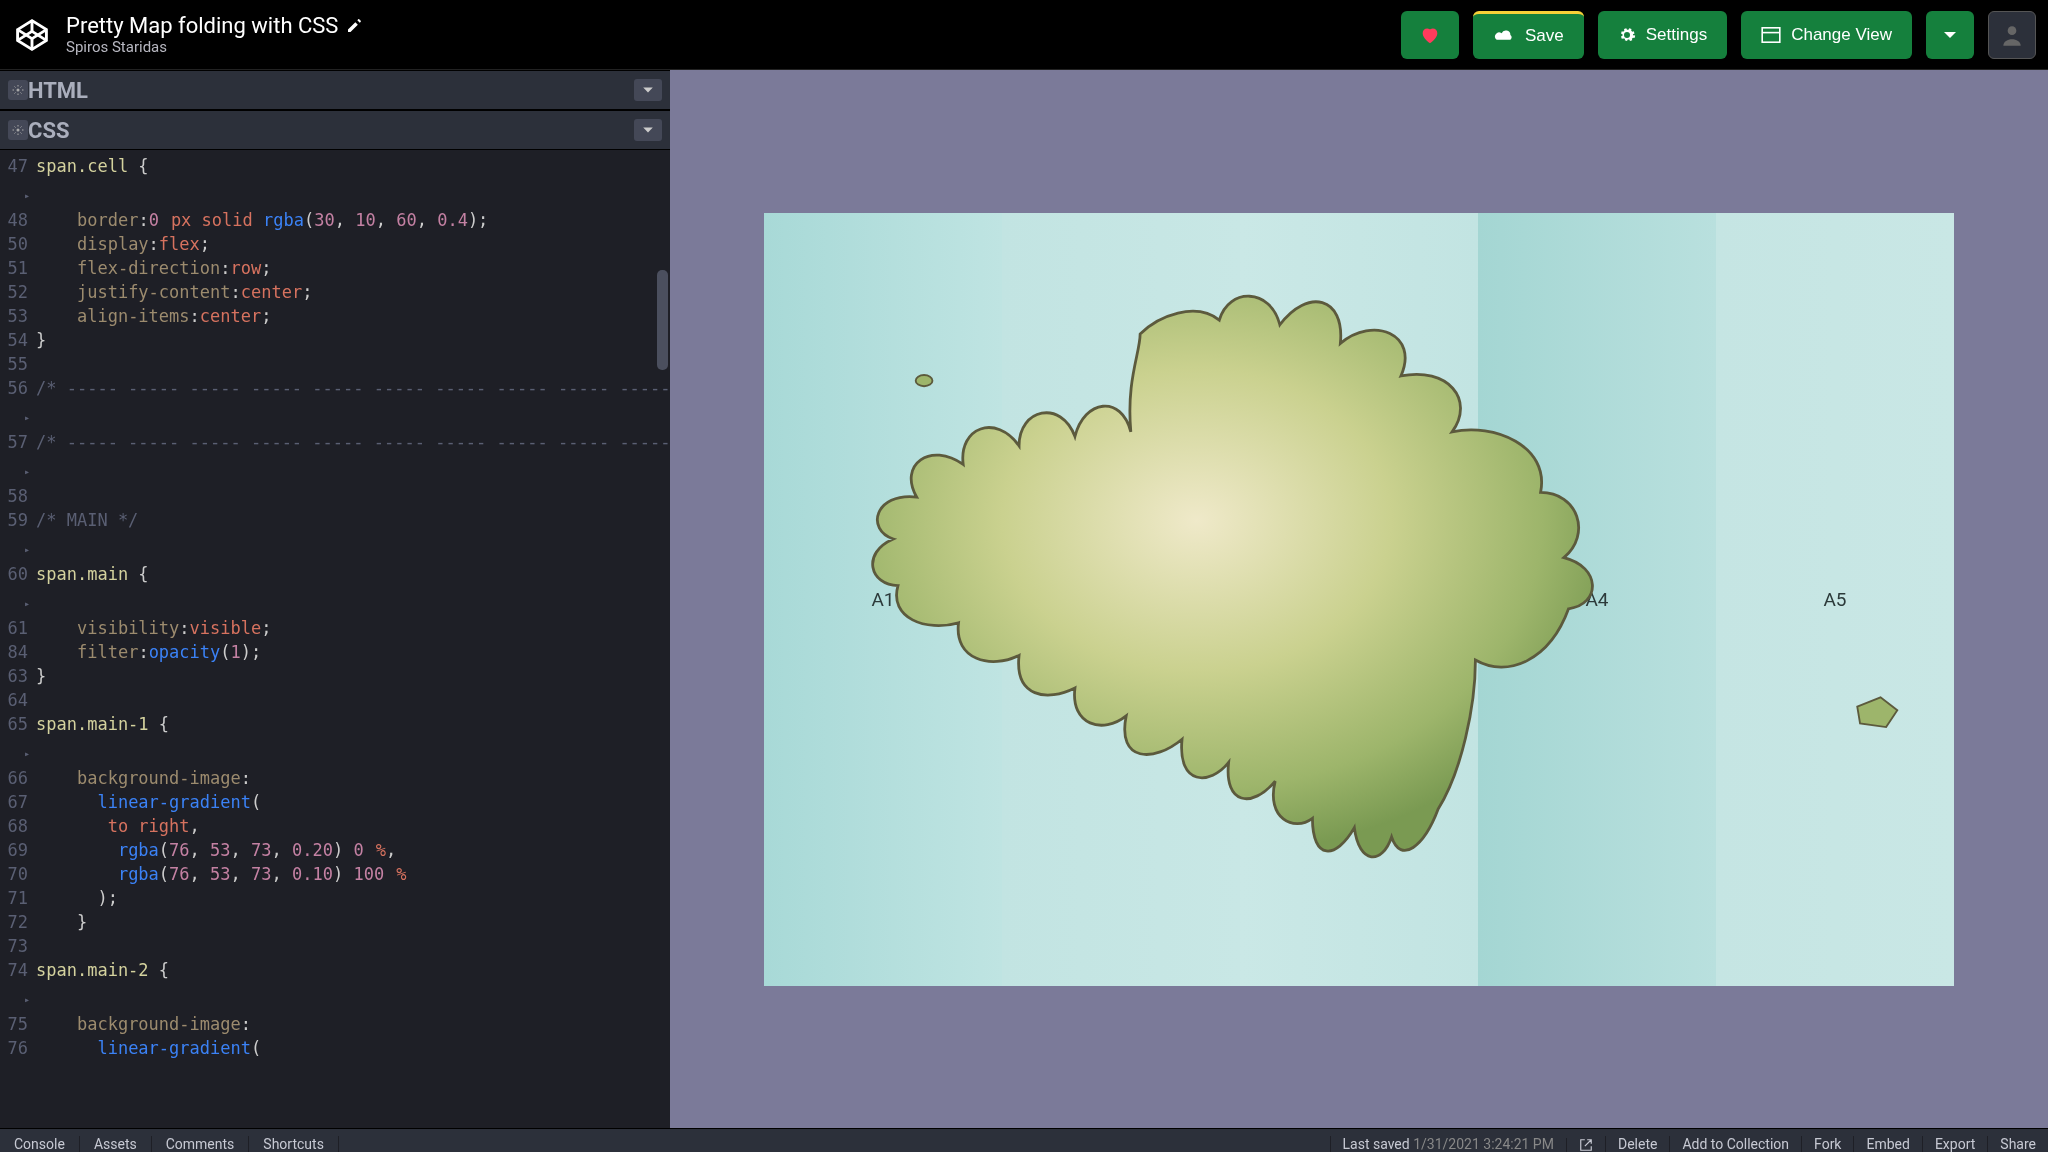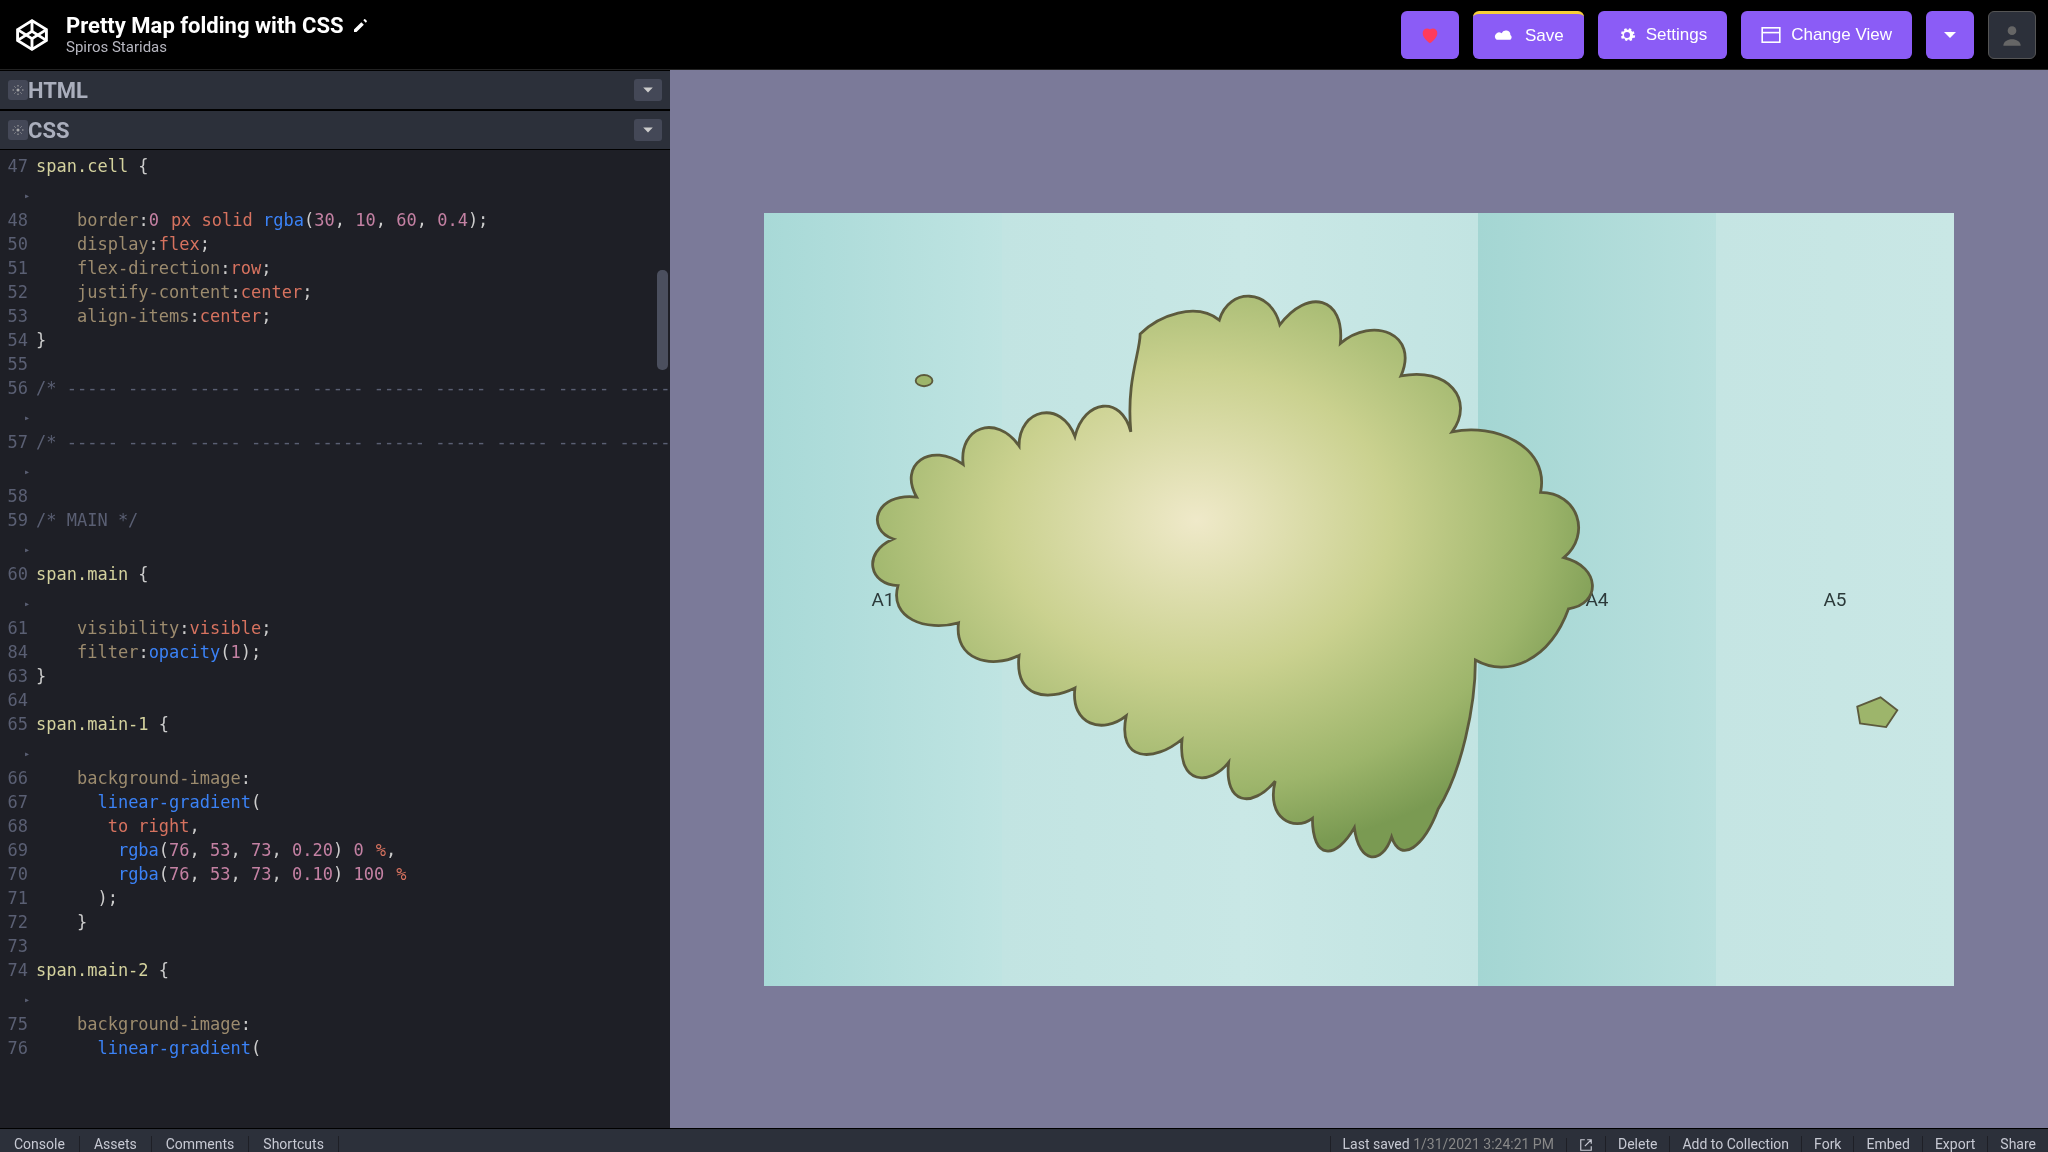--- a/index.html
+++ b/index.html
@@ -25,27 +25,27 @@
 }
 .logo-wrap {
   width: 40px;
   height: 40px;
   display: flex;
   align-items: center;
   justify-content: center;
 }
 .title-block { display: flex; flex-direction: column; }
 .title-row { display: flex; align-items: center; gap: 8px; }
-.pen-title { font-size: 22px; font-weight: 700; color: #fff; }
+.pen-title { font-size: 22px; font-weight: 400; color: #fff; }
 .author { font-size: 15px; color: #b7b7c0; }
 .spacer { flex: 1; }
 .btn {
   height: 48px;
   padding: 0 20px;
-  background: #8b5cf6;
+  background: #15803d;
   border: none;
   color: #fff;
   font-size: 17px;
   border-radius: 6px;
   display: flex;
   align-items: center;
   gap: 10px;
   cursor: pointer;
 }
 .btn.heart { padding: 0 18px; }

